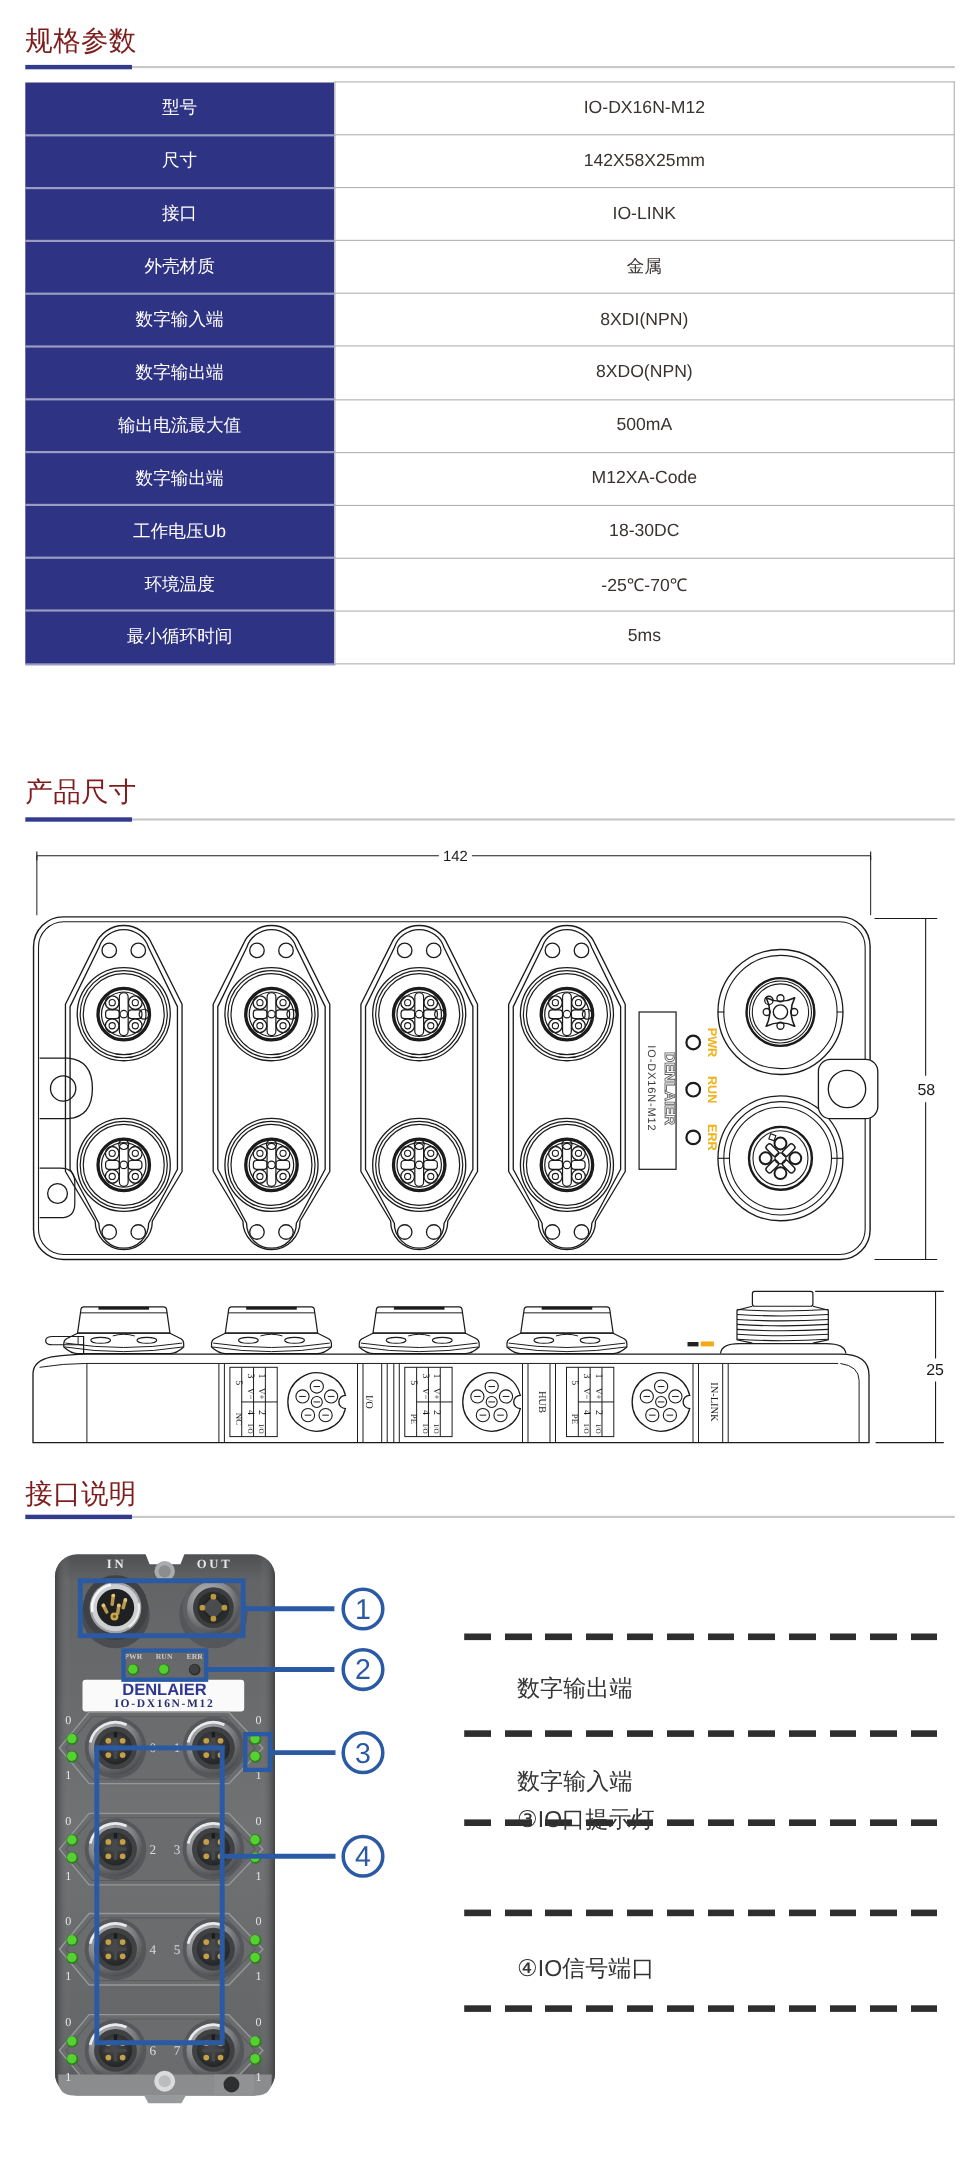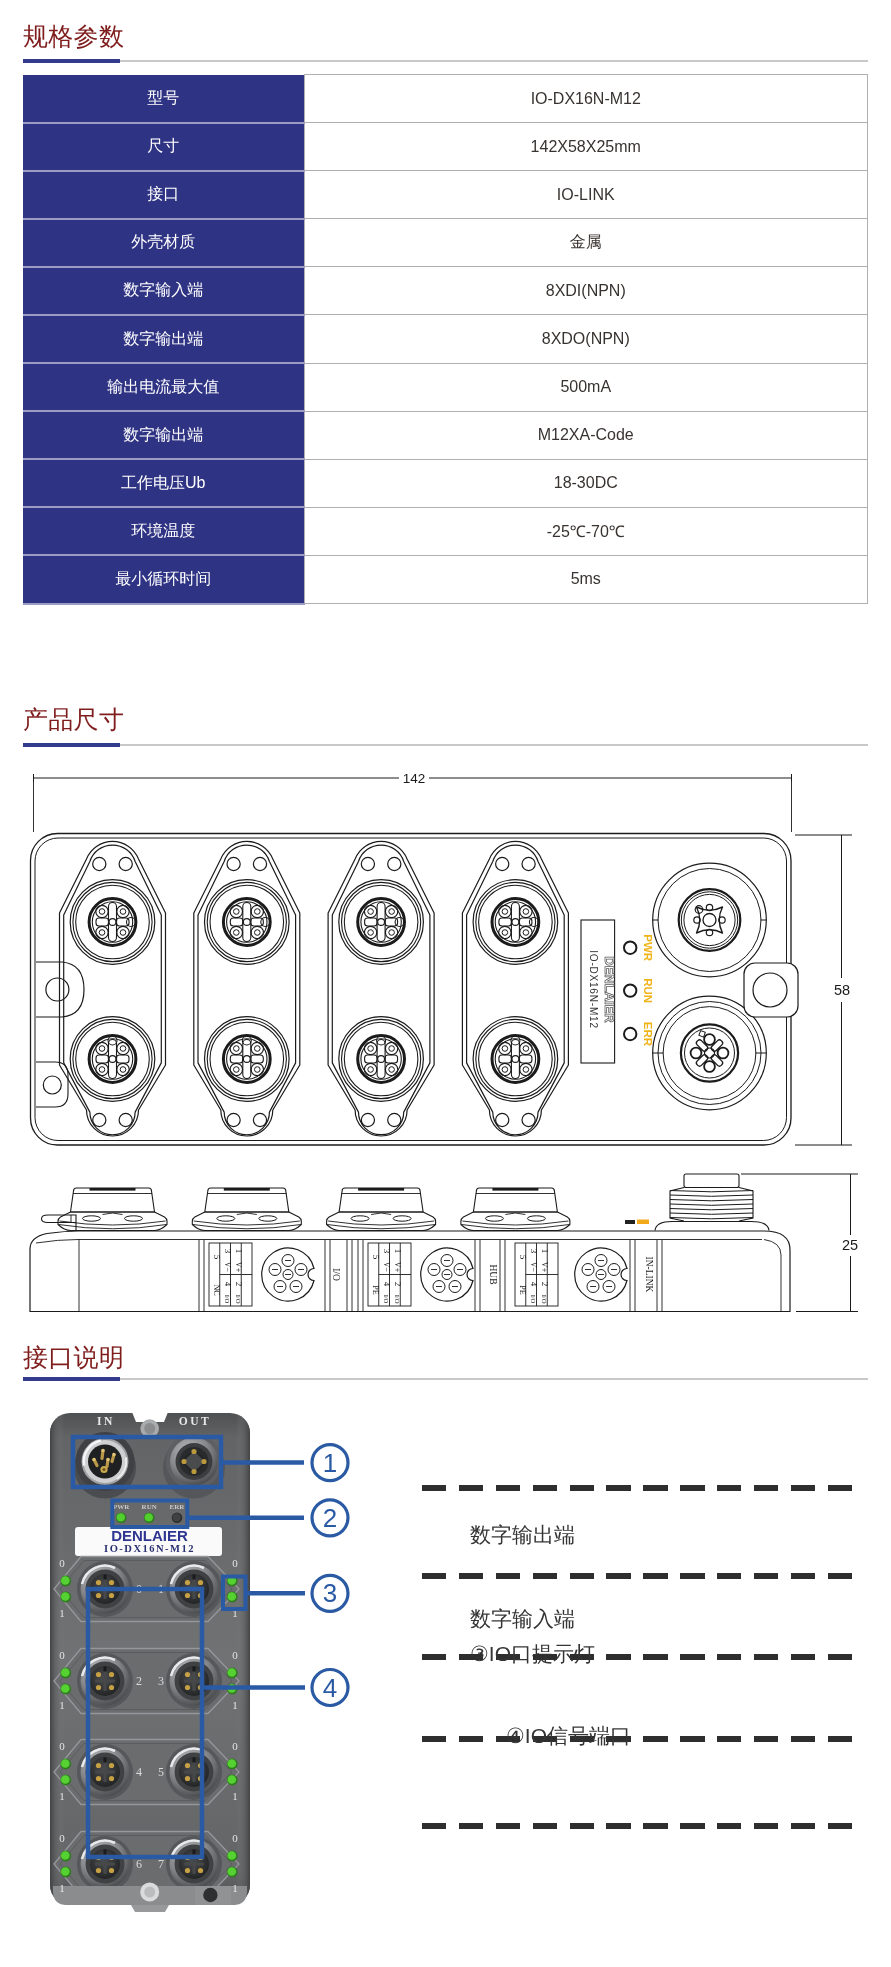--- a/index.html
+++ b/index.html
@@ -761,14 +761,14 @@
   </svg>
 
 <div class="dash" style="top:1485px;"></div>
 <div class="dash" style="top:1573px;"></div>
 <div class="dash" style="top:1654px;"></div>
 <div class="dash" style="top:1736px;"></div>
 <div class="dash" style="top:1823px;"></div>
 <div class="ltxt" style="top:1521px;">数字输出端</div>
 <div class="ltxt" style="top:1605px;">数字输入端</div>
 <div class="ltxt" style="top:1608px;margin-top:32px;">③IO口提示灯</div>
-<div class="ltxt" style="top:1722px;margin-left:36px;">④IO信号端口</div>
+<div class="ltxt" style="top:1775px;">④IO信号端口</div>
 </div>
 
 </body></html>

